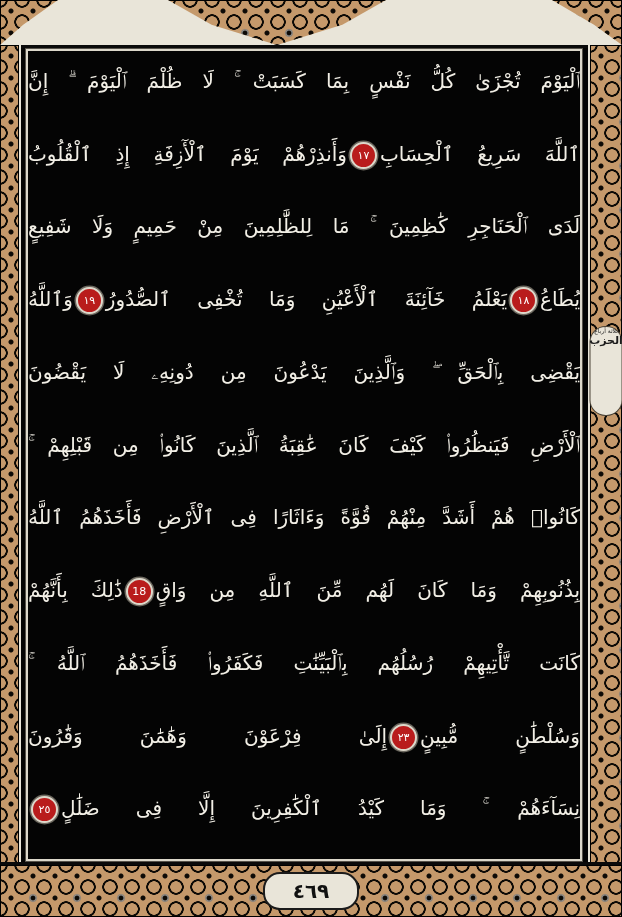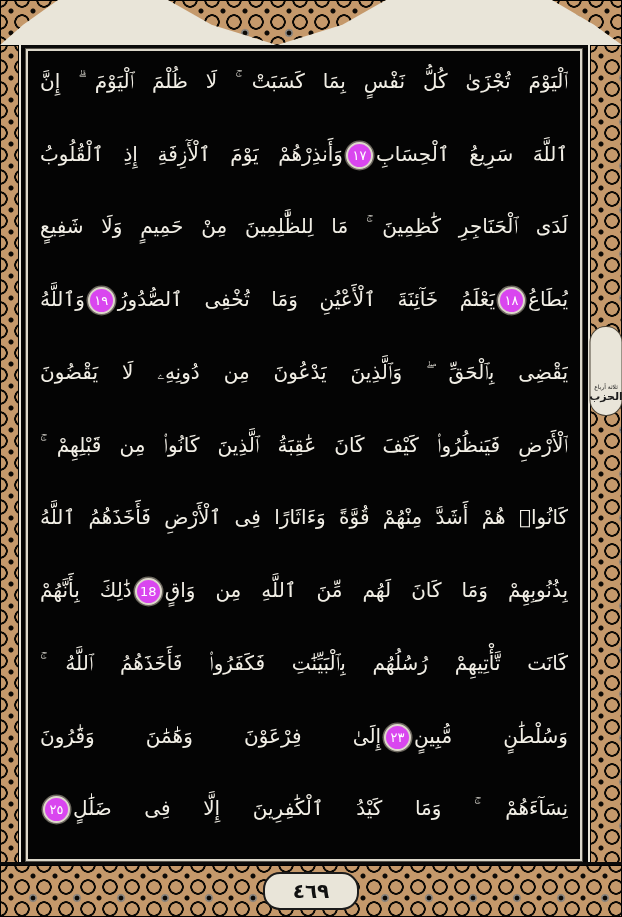--- a/index.html
+++ b/index.html
@@ -35,21 +35,21 @@
   .band-title.surah { left:44px;  width:118px; }
   
   .strip { position:absolute; top:45px; bottom:52px; }
   .strip.left  { left:0;  width:19px; border-right:2px solid #e9e5d9; }
   .strip.right { right:0; width:32px; border-left:2px solid #e9e5d9; }
   
   .hizb {
     position:absolute; top:282px; left:50%; transform:translateX(-50%);
     width:31px; height:88px; background:#e9e5d9;
     border-radius:15px; box-shadow:0 0 0 1px #4a4336;
-    display:flex; flex-direction:column; align-items:center; justify-content:flex-end;
+    display:flex; flex-direction:column; align-items:center; justify-content:flex-start;
     direction:rtl; color:#1c1c1c; text-align:center; z-index:3;
   }
   .hizb .fraction { font-size:6px; line-height:7px; }
   .hizb .label    { font-size:11px; font-weight:bold; line-height:14px; }
   .hizb .num      { font-size:10px; font-weight:bold; line-height:11px;margin-left:44px; }
   
   .bottom-band {
     position:absolute; left:0; right:0; bottom:0; height:52px;
     border-top:3px solid #0a0a0a;
     padding-left:16px;
@@ -58,35 +58,35 @@
     position:absolute; left:50%; top:50%; transform:translate(-50%,-50%);
     width:92px; height:34px; background:#e9e5d9; border:2px solid #1b1b1b; border-radius:17px;
     display:flex; align-items:center; justify-content:center;
     font-size:20px; font-weight:bold; color:#111; z-index:3;
   }
   
   .panel {
     position:absolute; left:26px; right:40px; top:49px; bottom:56px;
     background:#040404; border:2px solid #dcd8cb;
     box-shadow:0 0 0 1px #56524a;
-    padding:4px 12px;
+    padding:4px 0;
   }
   .panel-inner { height:100%; display:flex; flex-direction:column; }
   .line {
     flex:1; direction:rtl; unicode-bidi:embed;
     text-align:justify; text-align-last:justify;
     color:#f2efe6; font-size:20px; line-height:53px;
     white-space:normal; overflow:hidden;
   }
   .verse-badge {
     display:inline-flex; align-items:center; justify-content:center;
     width:23px; height:23px; border-radius:50%;
-    background:#d946ef; border:2px solid #ddd8cb;
+    background:#b91c1c; border:2px solid #ddd8cb;
     box-shadow:0 0 0 1.5px #6b675e;
-    color:#fff; font-size:13px; line-height:1;
+    color:#fff; font-size:11px; line-height:1;
     vertical-align:middle; margin:0 3px;
   }
   .rub { font-size:18px; color:#f2efe6; margin:0 2px; }
 </style>
 </head>
 <body>
 
 <div class="page">
 
   <div class="top-band">

